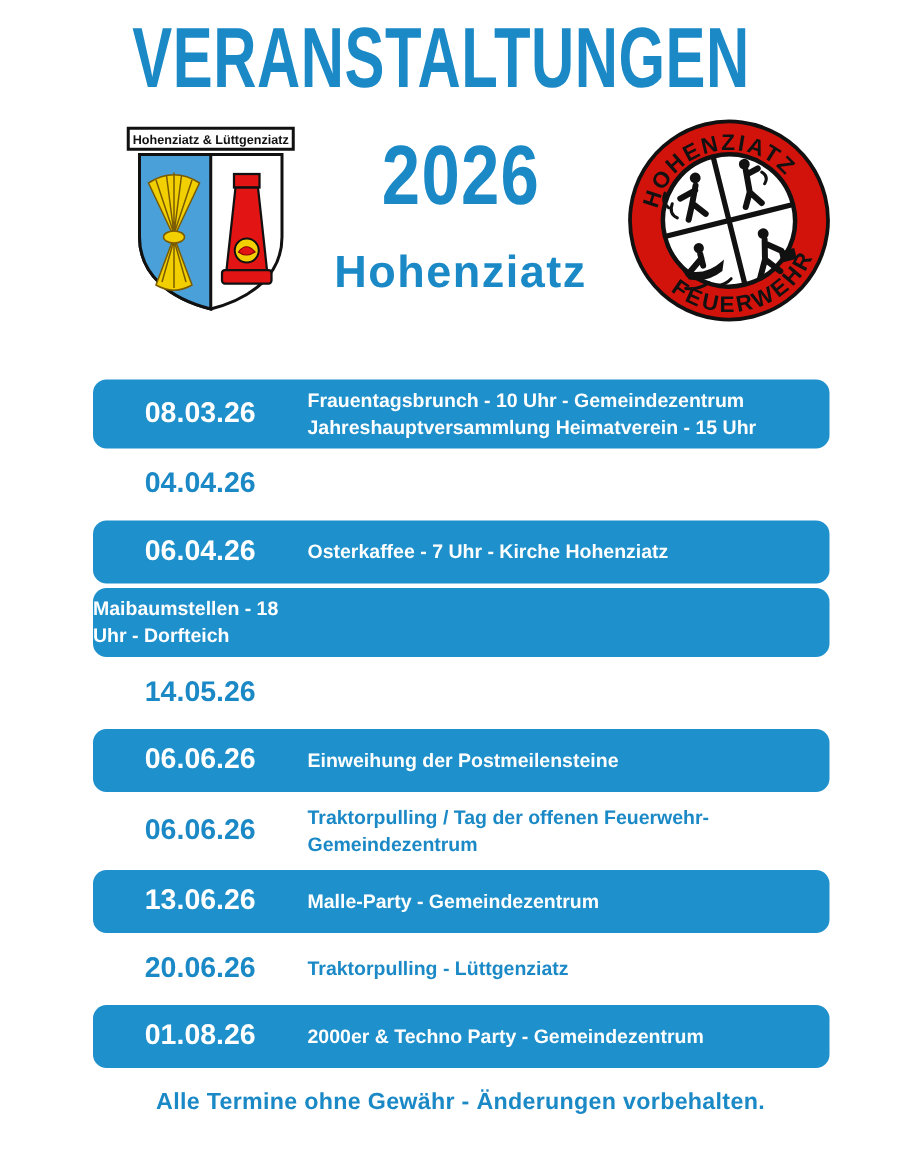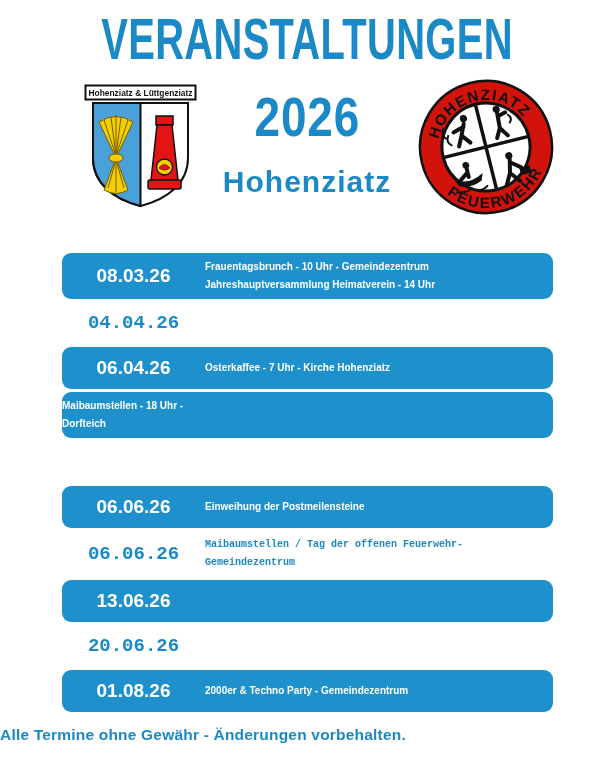--- a/index.html
+++ b/index.html
@@ -6,47 +6,47 @@
   body{
     width:614px;height:768px;position:relative;overflow:hidden;
     background:#ffffff;
     font-family:"Liberation Sans", sans-serif;
     --accent:#1b89c6;
     --rowblue:#1e90cb;
     --crestblue:#4aa0d8;
     --firered:#d2130c;
     --wheat:#f2cf00;
   }
-  .title-wrap{position:absolute;top:6px;left:0;right:0;text-align:center;}
+  .title-wrap{position:absolute;top:6px;left:0;right:0;text-align:left;}
   .title{
     display:inline-block;font-size:57px;font-weight:800;color:var(--accent);
     transform:scaleX(0.70);transform-origin:center;white-space:nowrap;letter-spacing:0.5px;
   }
   .year-wrap{position:absolute;top:84px;left:0;right:0;text-align:center;}
   .year{
     display:inline-block;font-size:56px;font-weight:800;color:var(--accent);
     transform:scaleX(0.82);transform-origin:center;letter-spacing:1px;
   }
   .subtitle-wrap{position:absolute;top:165px;left:0;right:0;text-align:center;}
   .subtitle{font-size:30px;font-weight:700;color:var(--accent);letter-spacing:1px;}
   .crest{position:absolute;left:84px;top:84px;}
   .fire{position:absolute;left:416px;top:77px;}
 
   .event-list{position:absolute;top:253px;left:62px;width:491px;}
   .row{
     display:grid;grid-template-columns:143px 1fr;align-items:center;
     border-radius:9px;margin-bottom:3px;min-height:32px;padding:5px 0;
   }
   .row-blue{background:var(--rowblue);color:#ffffff;}
-  .row-white{background:transparent;color:var(--accent);font-family:Liberation Mono, monospace;}
+  .row-white{background:transparent;color:var(--accent);}
   .date{text-align:center;font-weight:700;font-size:19px;}
-  .desc{font-weight:700;font-size:10px;line-height:18px;padding-right:10px;}
+  .desc{font-weight:700;font-size:13px;line-height:18px;padding-right:10px;}
 
   .footer{
-    position:absolute;top:726px;left:0;right:0;text-align:left;
+    position:absolute;top:726px;left:0;right:0;text-align:center;
     font-size:15.5px;font-weight:700;color:var(--accent);letter-spacing:0.2px;
   }
   svg text{font-family:"Liberation Sans", sans-serif;}
 </style>
 </head>
 <body style="--accent: #1b89c6; --rowblue: #1e90cb; --crestblue: #4aa0d8; --firered: #d2130c; --wheat: #f2cf00;">
 
 <div class="title-wrap">
   <span class="title">VERANSTALTUNGEN</span>
 </div>
@@ -119,57 +119,64 @@
       <rect x="98" y="99" width="9" height="6" stroke-width="1.5"></rect>
     </g>
   </g>
 </svg>
 
 <div class="event-list">
     <div class="row row-blue">
       <div class="date">08.03.26</div>
       <div class="desc">
         <div>Frauentagsbrunch - 10 Uhr - Gemeindezentrum</div>
-        <div>Jahreshauptversammlung Heimatverein - 14 Uhr</div>
+        <div>Jahreshauptversammlung Heimatverein - 15 Uhr</div>
       </div>
     </div>
     <div class="row row-white">
       <div class="date">04.04.26</div>
     </div>
     <div class="row row-blue">
       <div class="date">06.04.26</div>
       <div class="desc">
         <div>Osterkaffee - 7 Uhr - Kirche Hohenziatz</div>
       </div>
     </div>
     <div class="row row-blue">
       <div class="desc">
         <div>Maibaumstellen - 18 Uhr - Dorfteich</div>
       </div>
     </div>
     <div class="row row-white">
+      <div class="date">14.05.26</div>
     </div>
     <div class="row row-blue">
       <div class="date">06.06.26</div>
       <div class="desc">
         <div>Einweihung der Postmeilensteine</div>
       </div>
     </div>
     <div class="row row-white">
       <div class="date">06.06.26</div>
       <div class="desc">
-        <div>Maibaumstellen / Tag der offenen Feuerwehr-</div>
+        <div>Traktorpulling / Tag der offenen Feuerwehr-</div>
         <div>Gemeindezentrum</div>
       </div>
     </div>
     <div class="row row-blue">
       <div class="date">13.06.26</div>
+      <div class="desc">
+        <div>Malle-Party - Gemeindezentrum</div>
+      </div>
     </div>
     <div class="row row-white">
       <div class="date">20.06.26</div>
+      <div class="desc">
+        <div>Traktorpulling - Lüttgenziatz</div>
+      </div>
     </div>
     <div class="row row-blue">
       <div class="date">01.08.26</div>
       <div class="desc">
         <div>2000er &amp; Techno Party - Gemeindezentrum</div>
       </div>
     </div>
   </div>
 
 <div class="footer">Alle Termine ohne Gewähr - Änderungen vorbehalten.</div>

